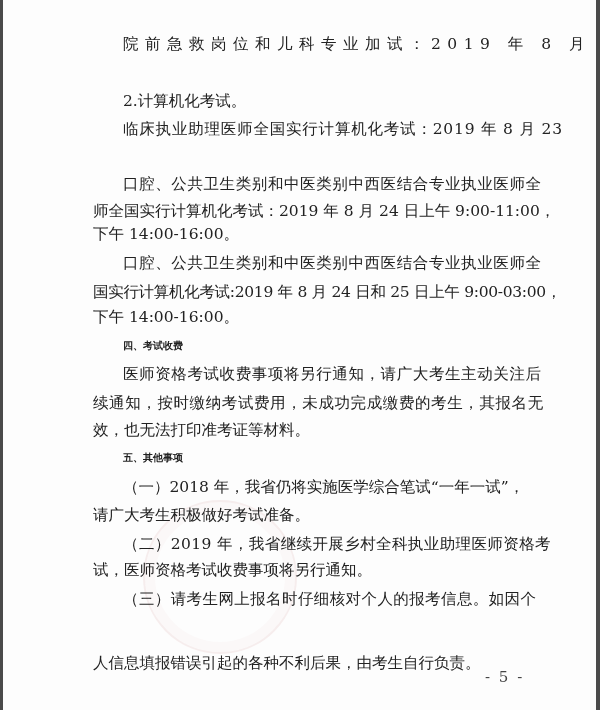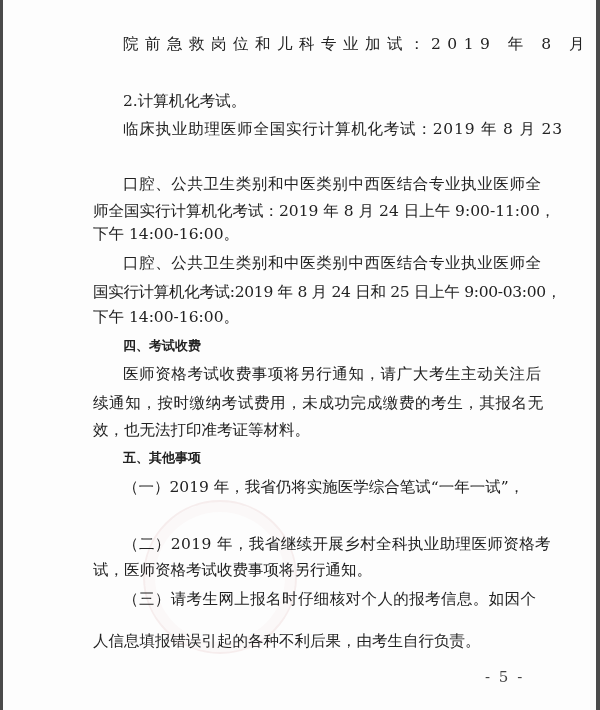--- a/index.html
+++ b/index.html
@@ -9,21 +9,21 @@
     font-family: "DejaVu Serif", "Liberation Serif", serif;
   }
   .page {
     position: absolute; left: 3px; top: 0; width: 593px; height: 710px;
     background: #fdfdfd;
   }
   .line {
     position: absolute; white-space: nowrap; color: #222;
     font-size: 15.5px; line-height: 20px;
   }
-  .heading { font-family: "DejaVu Sans", "Liberation Sans", sans-serif; font-weight: bold; font-size: 13px; }
+  .heading { font-family: "DejaVu Sans", "Liberation Sans", sans-serif; font-weight: bold; font-size: 10px; }
   .spaced { letter-spacing: 5.2px; }
   .stamp {
     position: absolute; left: 140px; top: 500px; width: 150px; height: 150px;
     border-radius: 50%; border: 2px solid rgba(200, 120, 120, 0.12);
     box-shadow: inset 0 0 0 10px rgba(200,120,120,0.04);
   }
   .page-num {
     position: absolute; left: 482px; top: 668px; font-size: 15px; color: #444;
     font-family: "DejaVu Serif", serif; letter-spacing: 2px;
   }
@@ -41,20 +41,21 @@
   <div class="line" style="left:90px;top:201px">师全国实行计算机化考试：2019 年 8 月 24 日上午 9:00-11:00，</div>
   <div class="line" style="left:90px;top:224px">下午 14:00-16:00。</div>
   <div class="line" style="left:120px;top:253px;letter-spacing:0.6px">口腔、公共卫生类别和中医类别中西医结合专业执业医师全</div>
   <div class="line" style="left:90px;top:282px;letter-spacing:-0.3px">国实行计算机化考试:2019 年 8 月 24 日和 25 日上午 9:00-03:00，</div>
   <div class="line" style="left:90px;top:307px">下午 14:00-16:00。</div>
   <div class="line heading" style="left:120px;top:336px">四、考试收费</div>
   <div class="line" style="left:120px;top:364px;letter-spacing:0.6px">医师资格考试收费事项将另行通知，请广大考生主动关注后</div>
   <div class="line" style="left:90px;top:393px;letter-spacing:0.6px">续通知，按时缴纳考试费用，未成功完成缴费的考生，其报名无</div>
   <div class="line" style="left:90px;top:420px">效，也无法打印准考证等材料。</div>
   <div class="line heading" style="left:120px;top:448px">五、其他事项</div>
-  <div class="line" style="left:120px;top:477px">（一）2019 年，我省仍将实施医学综合笔试“一年一试”，</div>
+  <div class="line" style="left:120px;top:477px">（一）2018 年，我省仍将实施医学综合笔试“一年一试”，</div>
+  <div class="line" style="left:90px;top:505px">请广大考生积极做好考试准备。</div>
   <div class="line" style="left:120px;top:534px;letter-spacing:0.4px">（二）2019 年，我省继续开展乡村全科执业助理医师资格考</div>
   <div class="line" style="left:90px;top:560px">试，医师资格考试收费事项将另行通知。</div>
   <div class="line" style="left:120px;top:589px;letter-spacing:0.4px">（三）请考生网上报名时仔细核对个人的报考信息。如因个</div>
-  <div class="line" style="left:90px;top:631px">人信息填报错误引起的各种不利后果，由考生自行负责。</div>
+  <div class="line" style="left:90px;top:653px">人信息填报错误引起的各种不利后果，由考生自行负责。</div>
 
   <div class="page-num">- 5 -</div>
 </div>
 
 </body></html>

